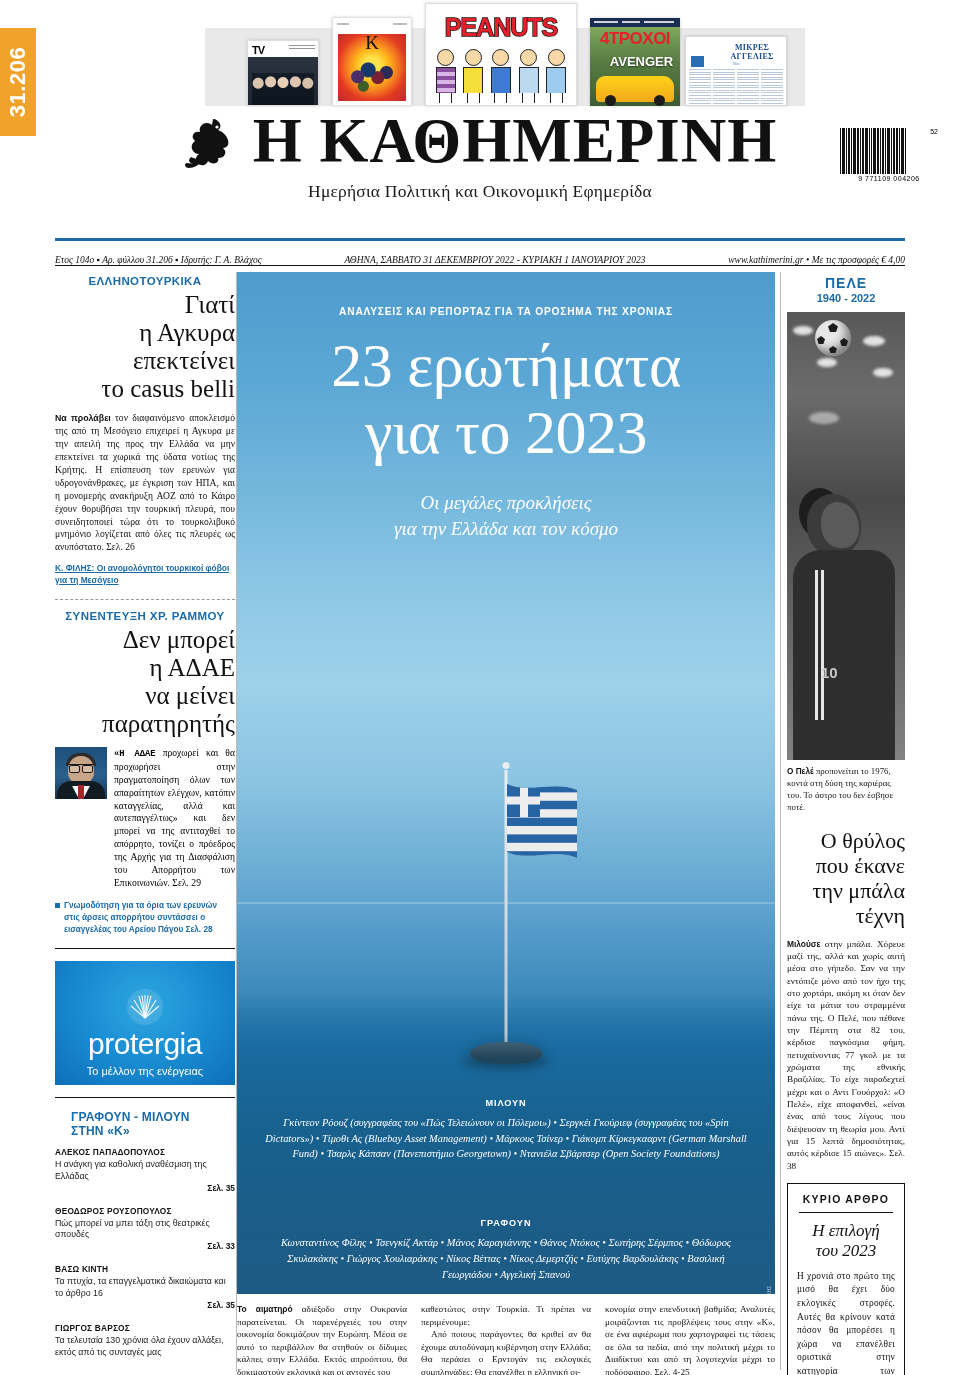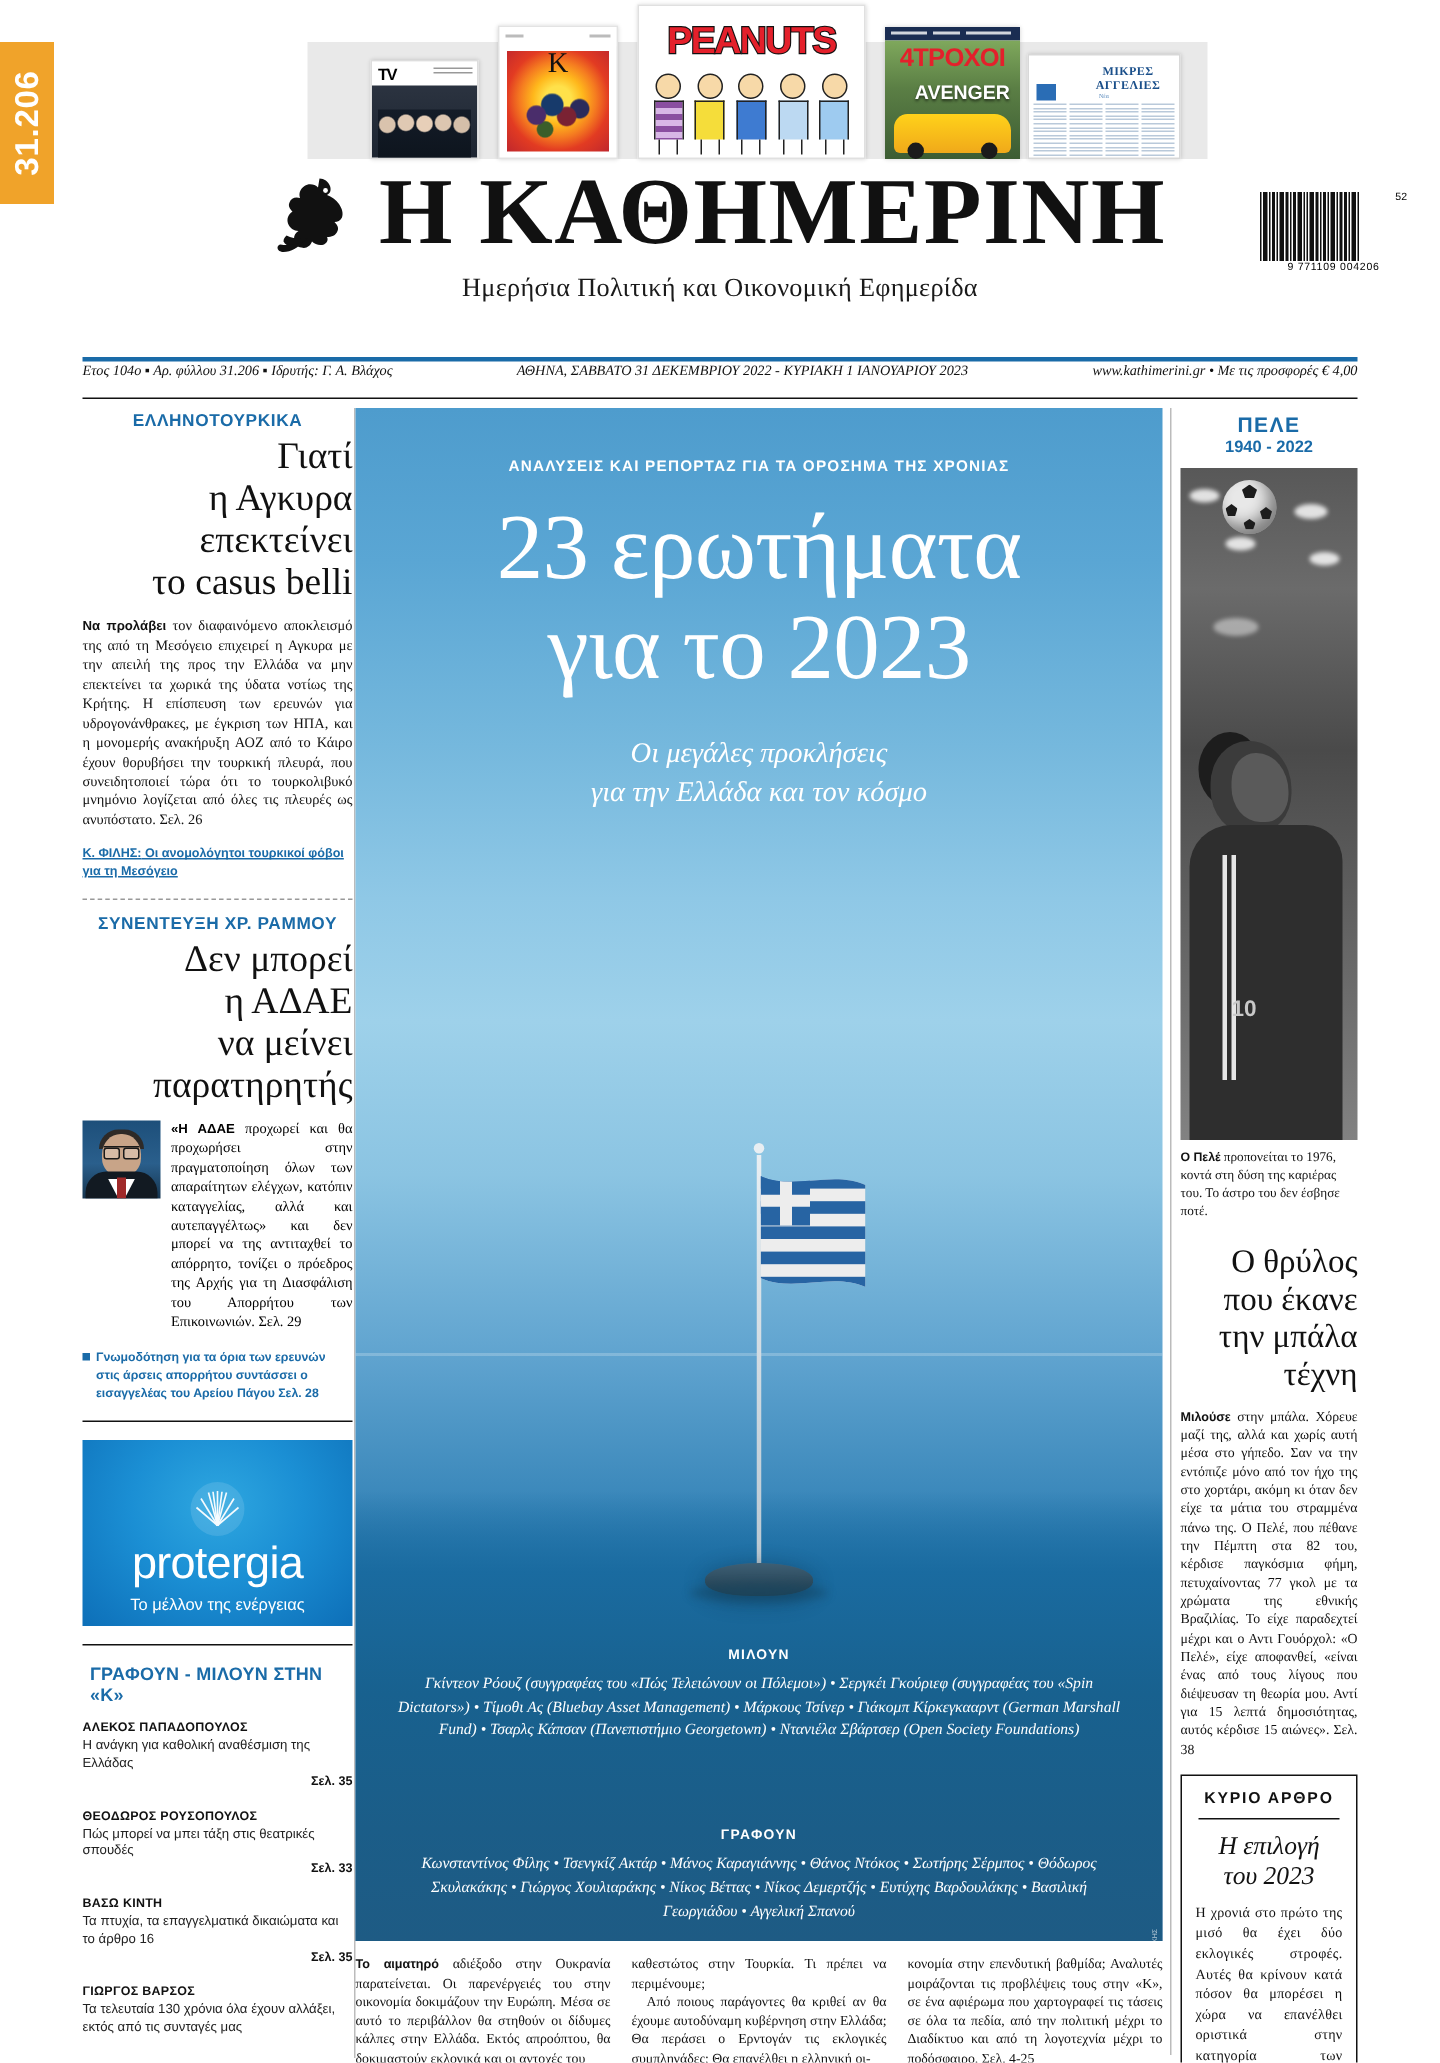--- a/index.html
+++ b/index.html
@@ -127,21 +127,21 @@
   .barcode { position:absolute; right:22px; top:128px; width:98px; }
   .bc-bars { height:46px; display:flex; align-items:flex-end; gap:1px; }
   .bc-bars i { background:#111; width:2px; height:100%; }
   .bc-num { font-family:"Liberation Sans", sans-serif; font-size:7px; text-align:center; margin-top:1px; letter-spacing:.5px;}
   .bc-side { position:absolute; right:0; top:0; font-family:"Liberation Sans",sans-serif; font-size:7px;}
 
   
   .rule-top { position:absolute; left:55px; top:238px; width:850px; height:3px; background:#1a6ba8; }
   .dateline {
     position:absolute; left:55px; top:243px; width:850px; height:22px;
-    display:flex; align-items:flex-start; justify-content:space-between;
+    display:flex; align-items:flex-end; justify-content:space-between;
     font-family:"Liberation Serif", serif; font-style:italic; font-size:9.5px; color:#111;
   }
   .rule-bot { position:absolute; left:55px; top:265px; width:850px; height:1px; background:#111; }
 
   
   .col-left { position:absolute; left:55px; top:275px; width:180px; }
   .col-mid  { position:absolute; left:237px; top:272px; width:538px; }
   .col-right{ position:absolute; left:787px; top:275px; width:118px; }
 
   .vline { position:absolute; width:1px; background:#bbb; }
@@ -177,21 +177,21 @@
   }
   .portrait .face { position:absolute; left:13px; top:9px; width:26px; height:28px; border-radius:48% 48% 42% 42%; background:#c8a488; }
   .portrait .hair { position:absolute; left:11px; top:6px; width:30px; height:13px; border-radius:14px 14px 0 0; background:#2e2a27; }
   .portrait .glasses { position:absolute; left:14px; top:17px; width:24px; height:6px; border-top:1.4px solid #1a1a1a; }
   .portrait .glasses::before,.portrait .glasses::after{content:"";position:absolute;top:0;width:9px;height:6px;border:1.2px solid #1a1a1a;border-radius:2px;background:rgba(255,255,255,.25);}
   .portrait .glasses::before{left:0;} .portrait .glasses::after{right:0;}
   .portrait .suit { position:absolute; left:2px; bottom:0; right:2px; height:18px; background:#121a22; border-radius:14px 14px 0 0; }
   .portrait .tie { position:absolute; left:23px; bottom:0; width:6px; height:14px; background:#a02a2a; }
   .portrait .shirt { position:absolute; left:17px; bottom:0; width:18px; height:13px; background:#fff; clip-path:polygon(0 0,100% 0,62% 100%,38% 100%); }
   .interview-text { font-family:"Liberation Serif",serif; font-size:9.6px; line-height:1.35; text-align:justify; }
-  .interview-text b { font-family:Liberation Sans, sans-serif; font-size:8.8px;margin-top:11px; }
+  .interview-text b { font-family:Liberation Mono, monospace; font-size:8.8px;margin-top:11px; }
 
   .bullet-note {
     font-family:"Liberation Sans",sans-serif; font-weight:700; font-size:8.2px;
     color:#1a6ba8; line-height:1.45; margin-top:10px; position:relative; padding-left:9px;
   }
   .bullet-note::before{content:"";position:absolute;left:0;top:3px;width:5px;height:5px;background:#1a6ba8;}
 
   
   .ad-protergia {
     margin-top:10px; height:124px; position:relative; overflow:hidden;
@@ -204,21 +204,21 @@
     color:#fff; letter-spacing:-.5px;
   }
   .ad-tag {
     position:absolute; left:0; right:0; top:104px; text-align:center;
     font-family:"Liberation Sans", sans-serif; font-size:11px; color:#fff;
   }
 
   
   .writers-title {
     font-family:"Liberation Sans", sans-serif; font-weight:700; font-size:12px;
-    color:#1a6ba8; letter-spacing:.2px; margin:0 5px 9px;
+    color:#1a6ba8; letter-spacing:.2px; margin:0 16px 9px;
   }
   .writer { margin-bottom:13px; }
   .writer .wname { font-family:"Liberation Sans",sans-serif; font-weight:700; font-size:8.3px; color:#111; letter-spacing:.2px; }
   .writer .wdesc { font-family:"Liberation Sans",sans-serif; font-size:8.8px; color:#222; line-height:1.35; margin-top:2px; }
   .writer .wpage { font-family:"Liberation Sans",sans-serif; font-weight:700; font-size:8.4px; color:#111; text-align:right; }
 
   
   .hero {
     position:relative; width:538px; height:1022px; overflow:hidden;
     background:linear-gradient(180deg,

